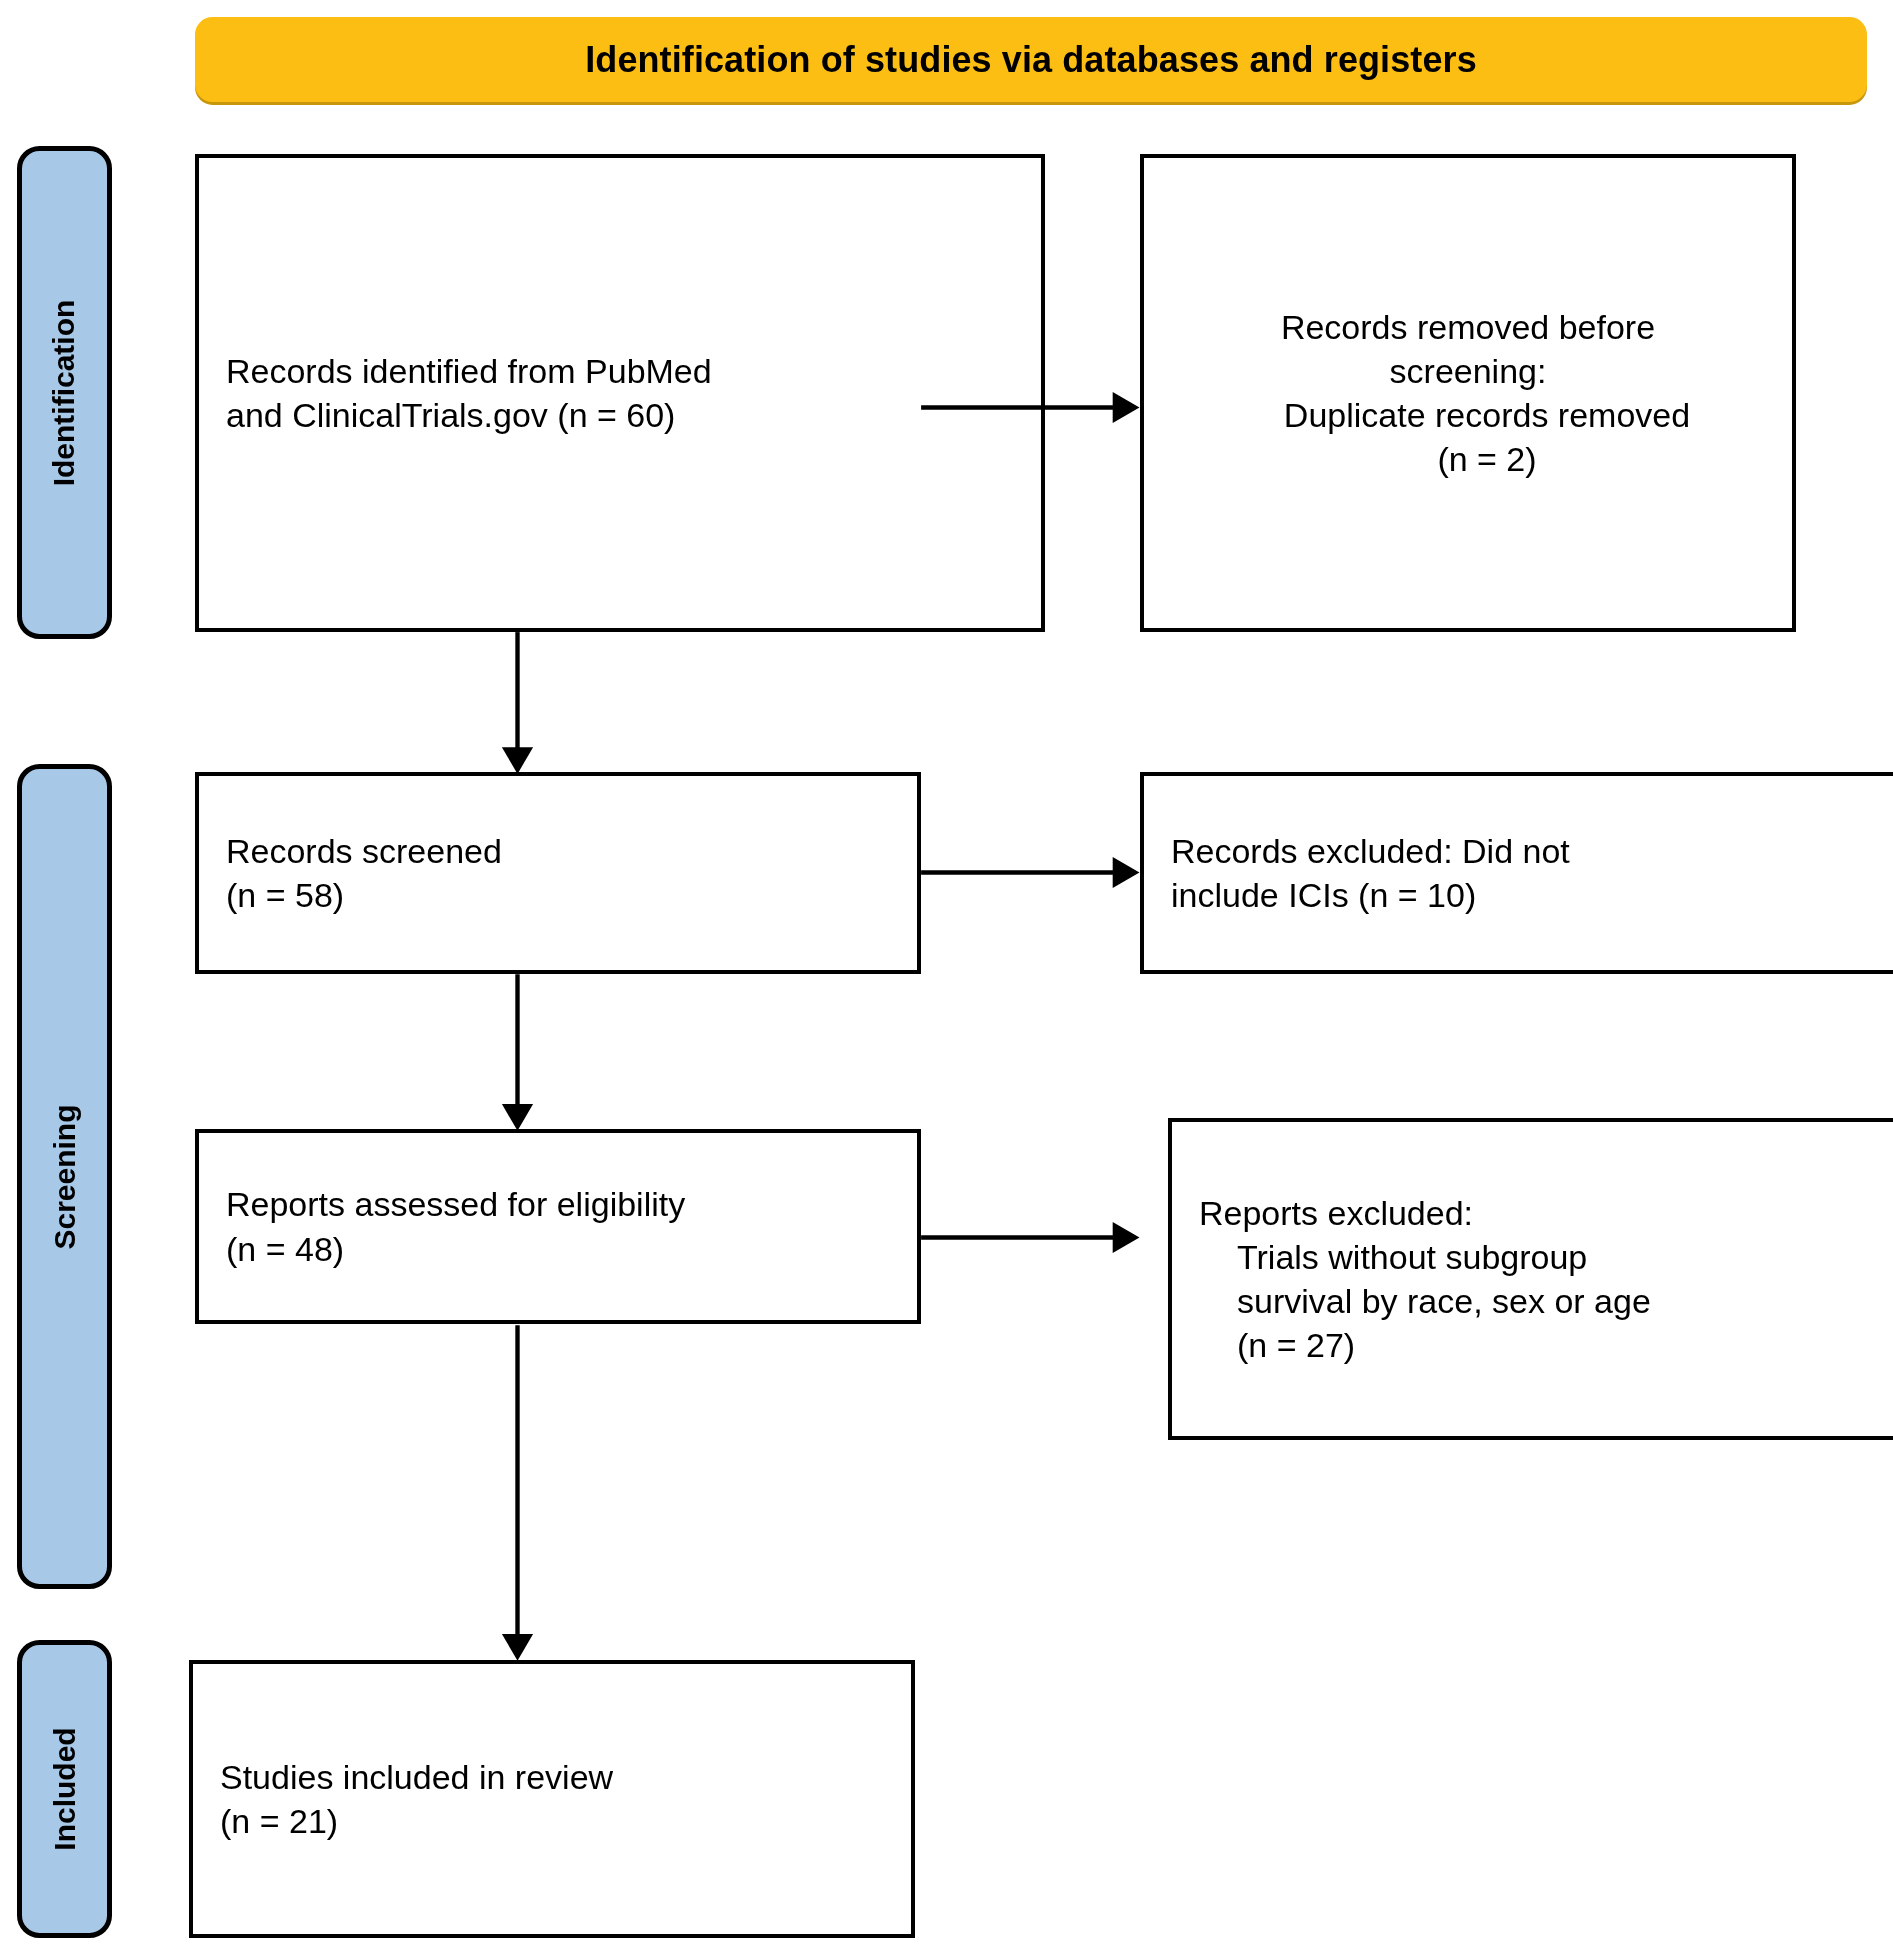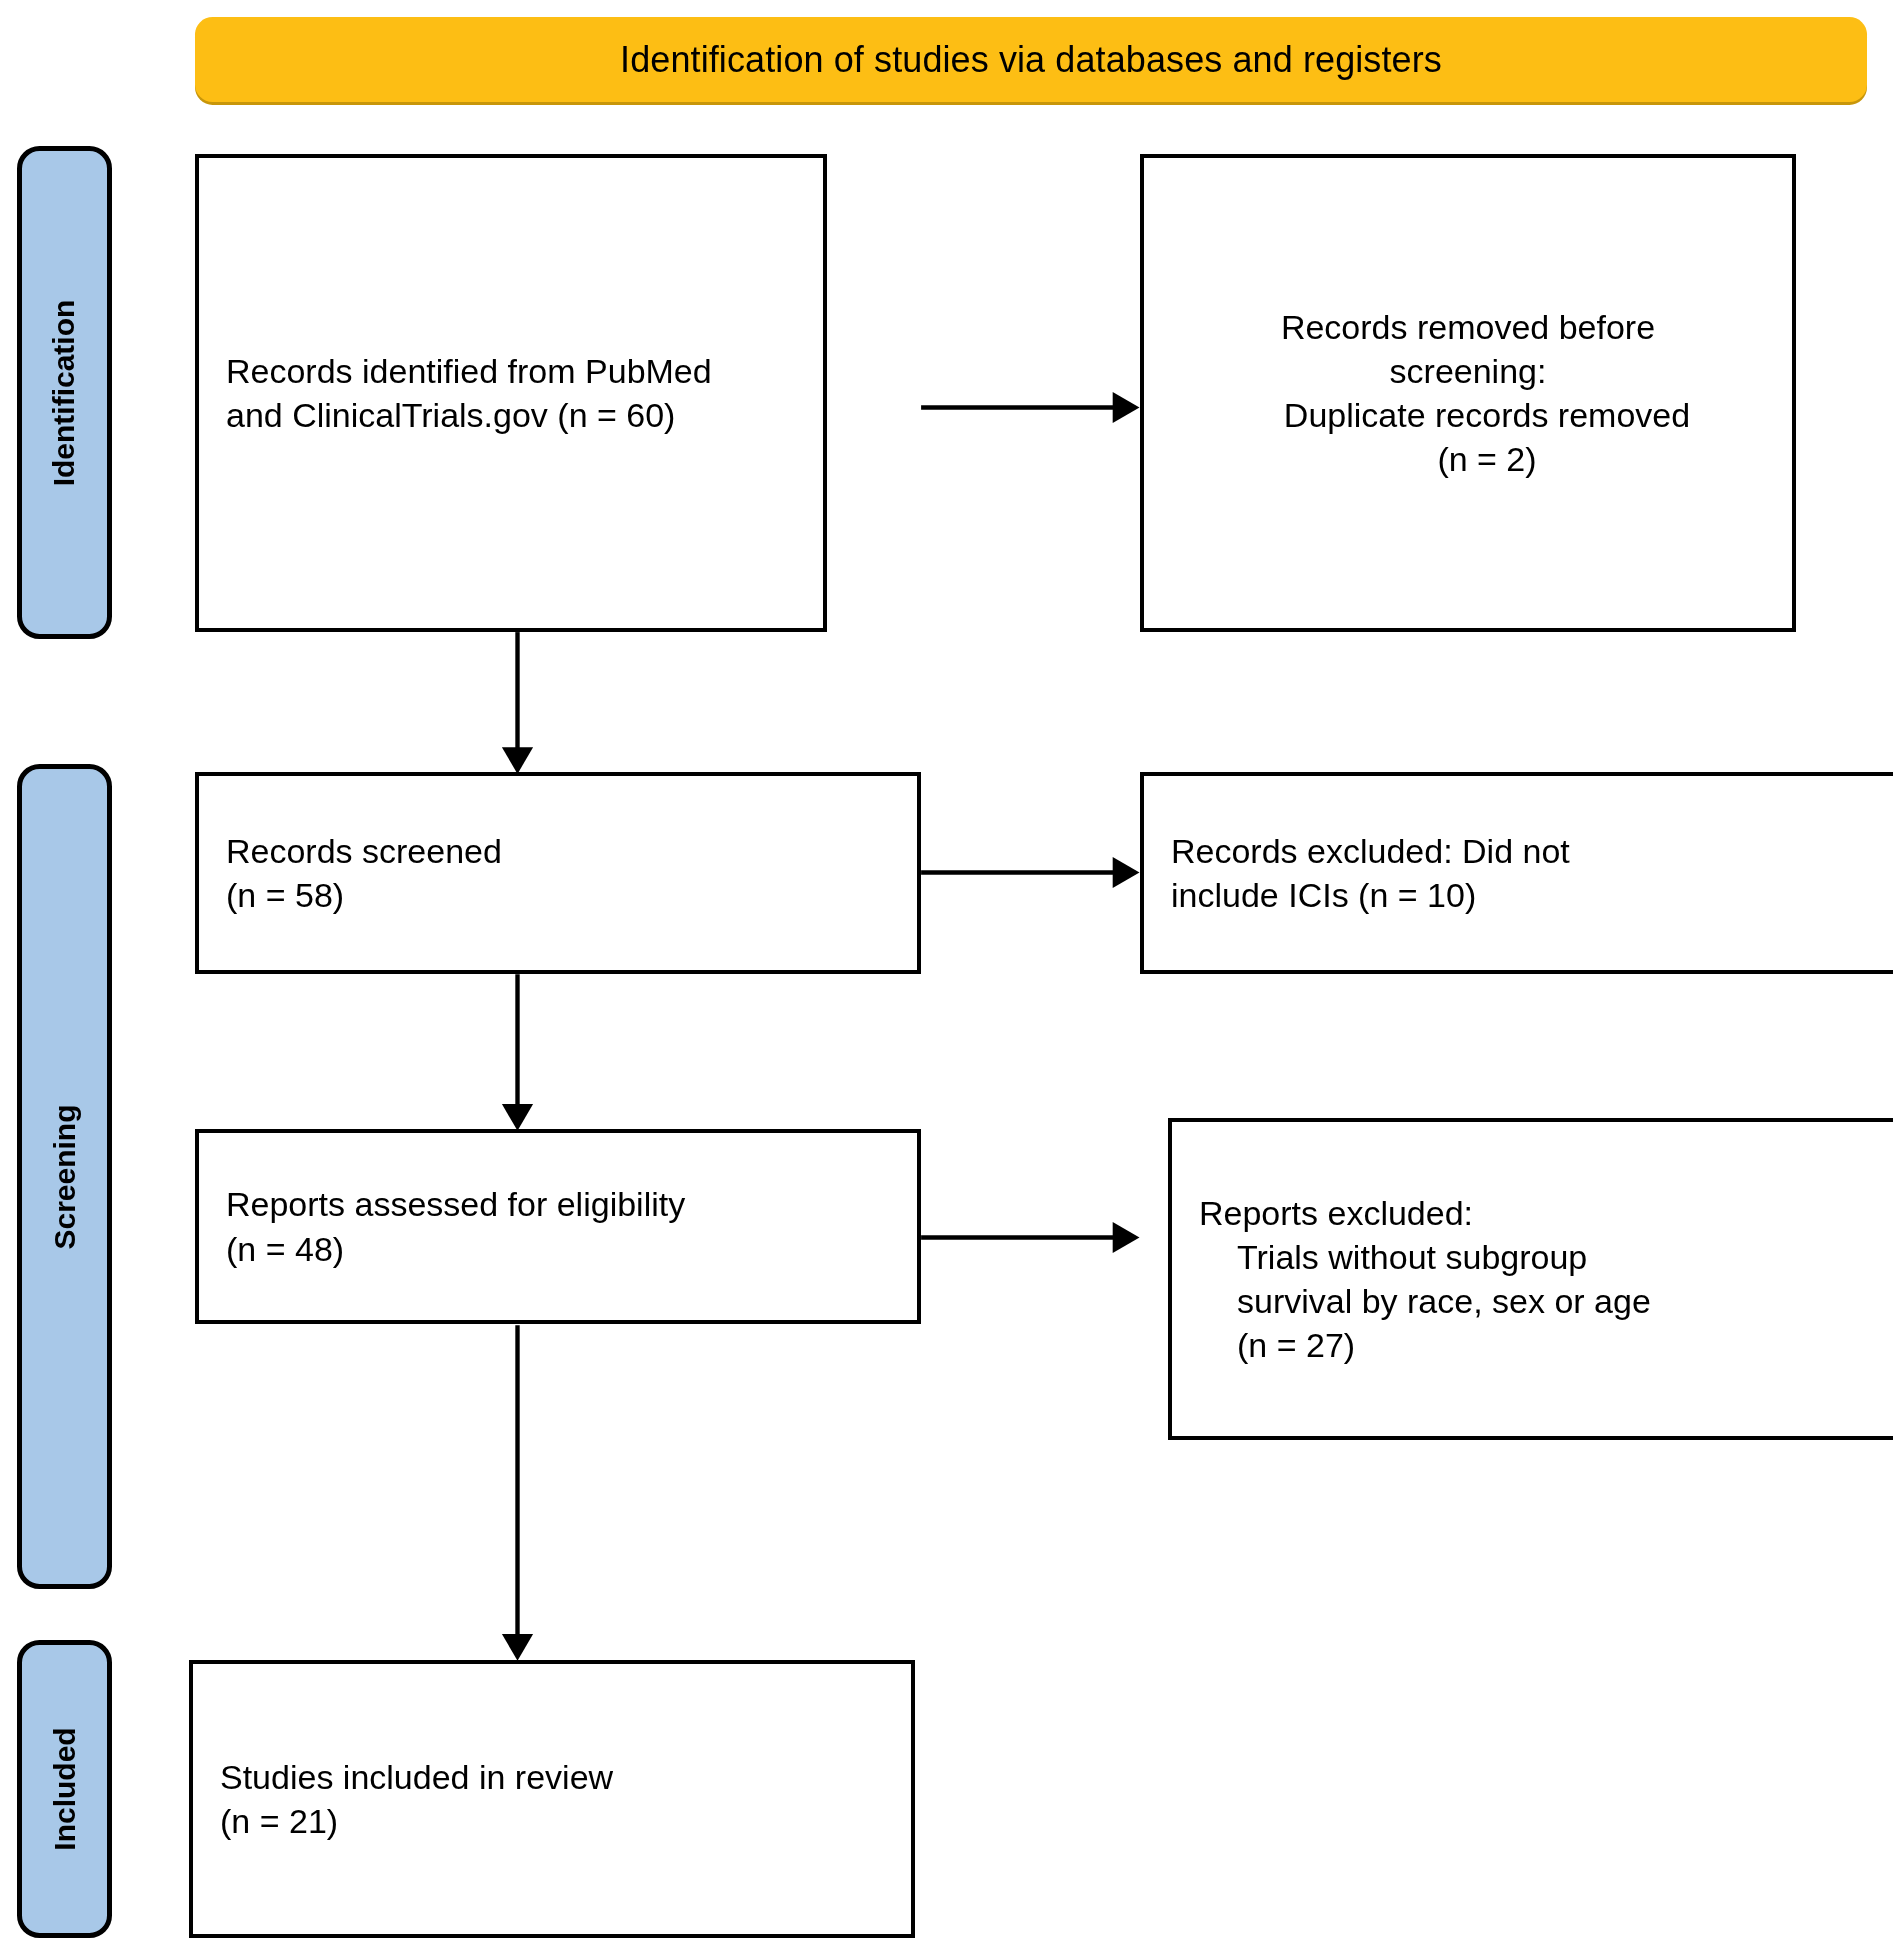--- a/index.html
+++ b/index.html
@@ -26,21 +26,21 @@
     background: #FDBE14;
     border-radius: 17.6px;
     box-shadow: 0 2.9px 0 0 #c8960a;
     display: flex;
     align-items: center;
     justify-content: center;
     box-sizing: border-box;
   }
   .banner-text {
     font-size: 36px;
-    font-weight: normal;
+    font-weight: bold;
     color: #000000;
     letter-spacing: 0.1px;
     text-align: left;
     white-space: nowrap;
   }
 
   
   .stage-label {
     position: absolute;
     left: 17px;
@@ -77,21 +77,21 @@
   }
   .flow-box .line {
     font-size: 34px;
     line-height: 1.30;
     color: #000000;
     white-space: pre-wrap;
   }
   .flow-box .line.indent { padding-left: 38px; }
 
   
-  #box-identified  { left: 195px; top: 154px;  width: 632px; height: 478px; }
+  #box-identified  { left: 195px; top: 154px;  width: 850px; height: 478px; }
   #box-screened    { left: 195px; top: 772px; width: 726px; height: 202px; }
   #box-eligibility { left: 195px; top: 1129px; width: 726px; height: 195px; }
   #box-included    { left: 189px; top: 1660px; width: 726px; height: 278px; }
 
   
   #box-removed           { left: 1140px; top: 154px;  width: 656px; height: 478px; text-align: center; }
   #box-excluded-records  { left: 1140px; top: 772px; width: 855px; height: 202px; }
   #box-excluded-reports  { left: 1140px; top: 1118px; width: 729px; height: 322px; margin-left: 28px; }
 
   

